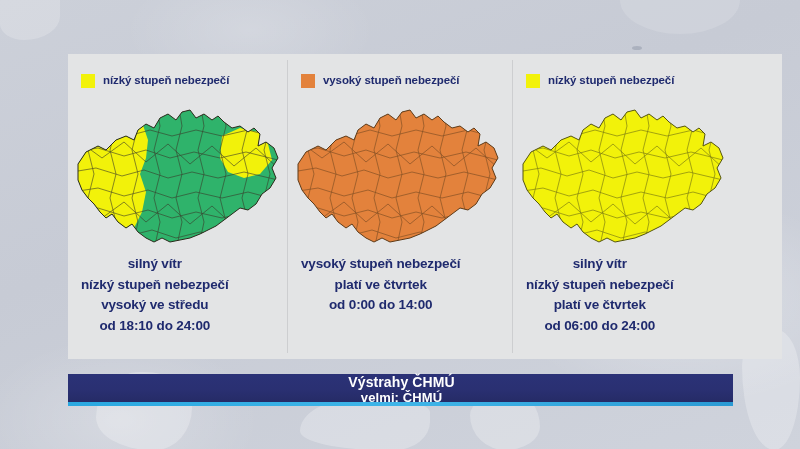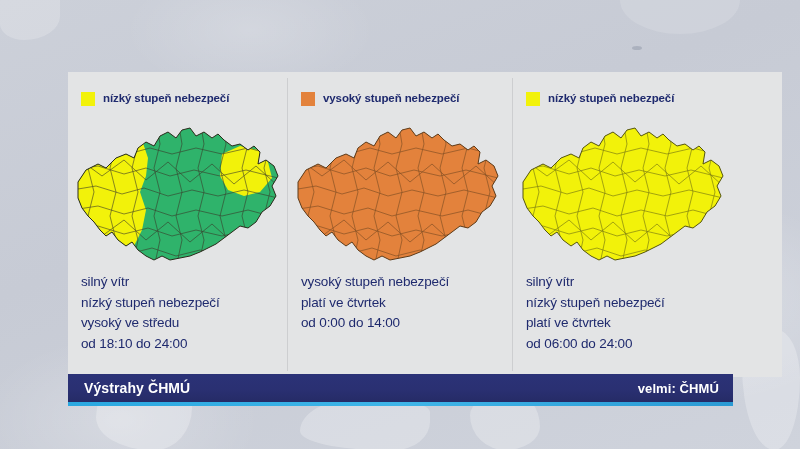--- a/index.html
+++ b/index.html
@@ -35,25 +35,26 @@
   .bg-s3 { left: 470px; top: 392px; width: 70px;  height: 58px;  border-radius: 60% 40% 50% 50% / 40% 60% 40% 60%; }
   .bg-s4 { left: 742px; top: 330px; width: 58px;  height: 120px; border-radius: 60% 40% 44% 56% / 30% 40% 60% 70%; }
   .bg-s5 { left: 0px;   top: 0px;   width: 60px;  height: 40px;  border-radius: 0 0 60% 40%; background: rgba(255,255,255,0.20); }
   .bg-s6 { left: 620px; top: 0px;   width: 120px; height: 34px;  border-radius: 0 0 50% 50% / 0 0 100% 100%; background: rgba(255,255,255,0.14); }
   .bg-s7 { left: 632px; top: 46px;  width: 10px;  height: 4px;   border-radius: 50%; background: rgba(120,130,150,0.35); }
 
   
   #card {
     position: absolute;
     left: 68px;
-    top: 72px;
+    top: 54px;
     width: 714px;
     height: 305px;
     background: #e3e4e5;
     box-shadow: 0 0 0 0 rgba(0,0,0,0);
+    text-align: center;
   }
   .vdivider {
     position: absolute;
     top: 6px;
     width: 1px;
     height: 293px;
     background: #cdced0;
   }
   .vdiv-1 { left: 219px; }
   .vdiv-2 { left: 444px; }
@@ -101,40 +102,41 @@
   }
   .map-wrap svg { display: block; width: 100%; height: 100%; }
 
   
   .desc {
     position: absolute;
     left: 13px;
     top: 200px;
     color: #1f2a6e;
     font-size: 13.5px;
-    font-weight: 400;
+    font-weight: 700;
     line-height: 20.5px;
     letter-spacing: -0.15px;
     white-space: nowrap;
   }
   .desc div { display: block; }
 
   
   #bottom-bar {
     position: absolute;
     left: 68px;
     top: 374px;
     width: 665px;
     height: 28px;
     background: linear-gradient(180deg, #2b3277 0%, #2a3072 55%, #252b66 100%);
     display: flex;
     align-items: center;
     justify-content: space-between;
     box-sizing: border-box;
     padding: 0 14px 0 16px;
+    flex-direction: column;
   }
   #bottom-accent {
     position: absolute;
     left: 68px;
     top: 402px;
     width: 665px;
     height: 4px;
     background: linear-gradient(90deg, #2aa8e0 0%, #3fb5e8 50%, #2a9ad4 100%);
   }
   #bar-title {

